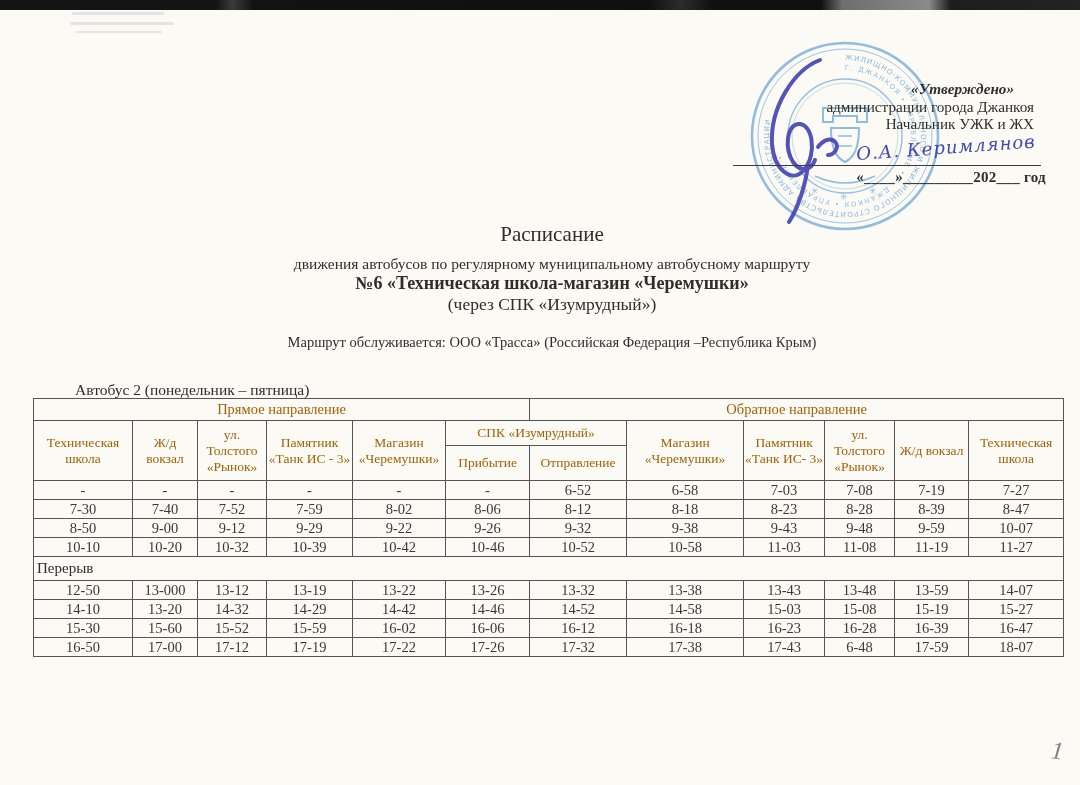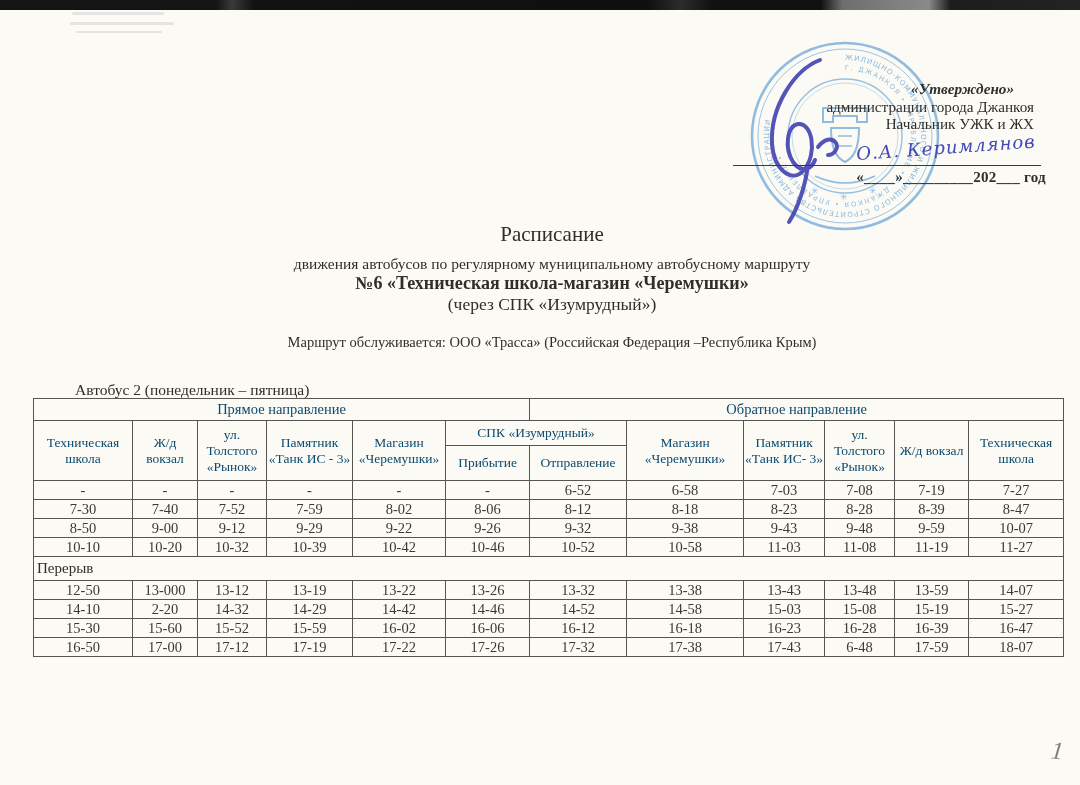--- a/index.html
+++ b/index.html
@@ -41,21 +41,21 @@
   
   .bus-label { position:absolute; left:75px; top:381px; font-size:15.5px; }
   table.schedule {
     position:absolute; left:33px; top:398px; width:1030px;
     border-collapse:collapse; table-layout:fixed;
   }
   .schedule th, .schedule td {
     border:1px solid #565554; font-weight:normal; text-align:center; vertical-align:middle;
     overflow:hidden;
   }
-  .schedule th { font-size:13.5px; line-height:1.18; padding:2px 1px; color:#0c4a6e; }
+  .schedule th { font-size:13.5px; line-height:1.18; padding:2px 1px; color:#a16207; }
   .dir-row th { height:22px; font-size:14.5px; }
   .spk-cell { height:25px; }
   .sub-row th { height:35px; }
   .schedule td { height:19px; font-size:14.5px; padding:0 1px; color:#3b3935; }
   .break-cell { text-align:left !important; padding-left:3px !important; height:24px !important;
     font-size:15px !important; color:#2f2e2b !important; }
   .page-number { position:absolute; left:1051px; top:737px; font-size:25px; font-style:italic;
     color:#828282; transform:rotate(6deg); }
 </style>
 </head>
@@ -232,21 +232,21 @@
           <td>13-26</td>
           <td>13-32</td>
           <td>13-38</td>
           <td>13-43</td>
           <td>13-48</td>
           <td>13-59</td>
           <td>14-07</td>
         </tr>
         <tr>
           <td>14-10</td>
-          <td>2-20</td>
+          <td>13-20</td>
           <td>14-32</td>
           <td>14-29</td>
           <td>14-42</td>
           <td>14-46</td>
           <td>14-52</td>
           <td>14-58</td>
           <td>15-03</td>
           <td>15-08</td>
           <td>15-19</td>
           <td>15-27</td>

